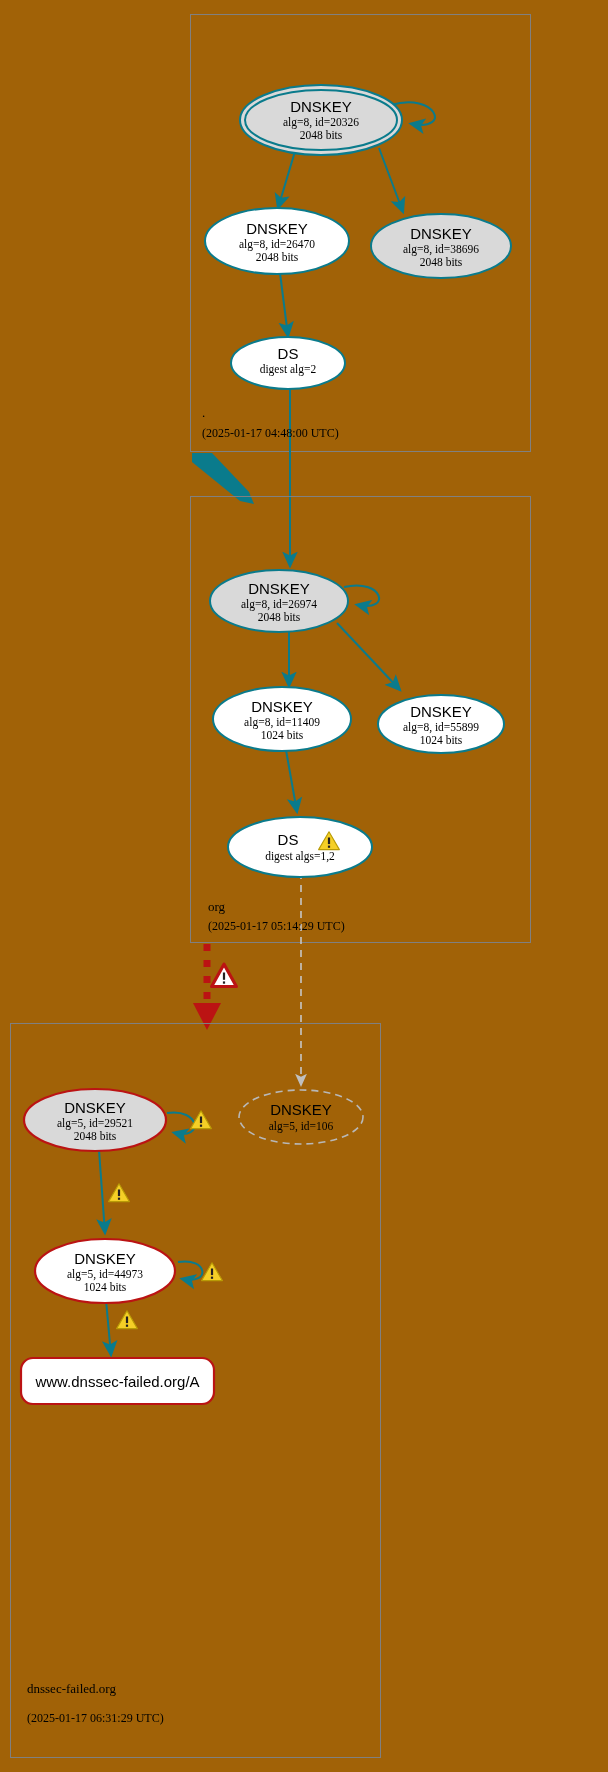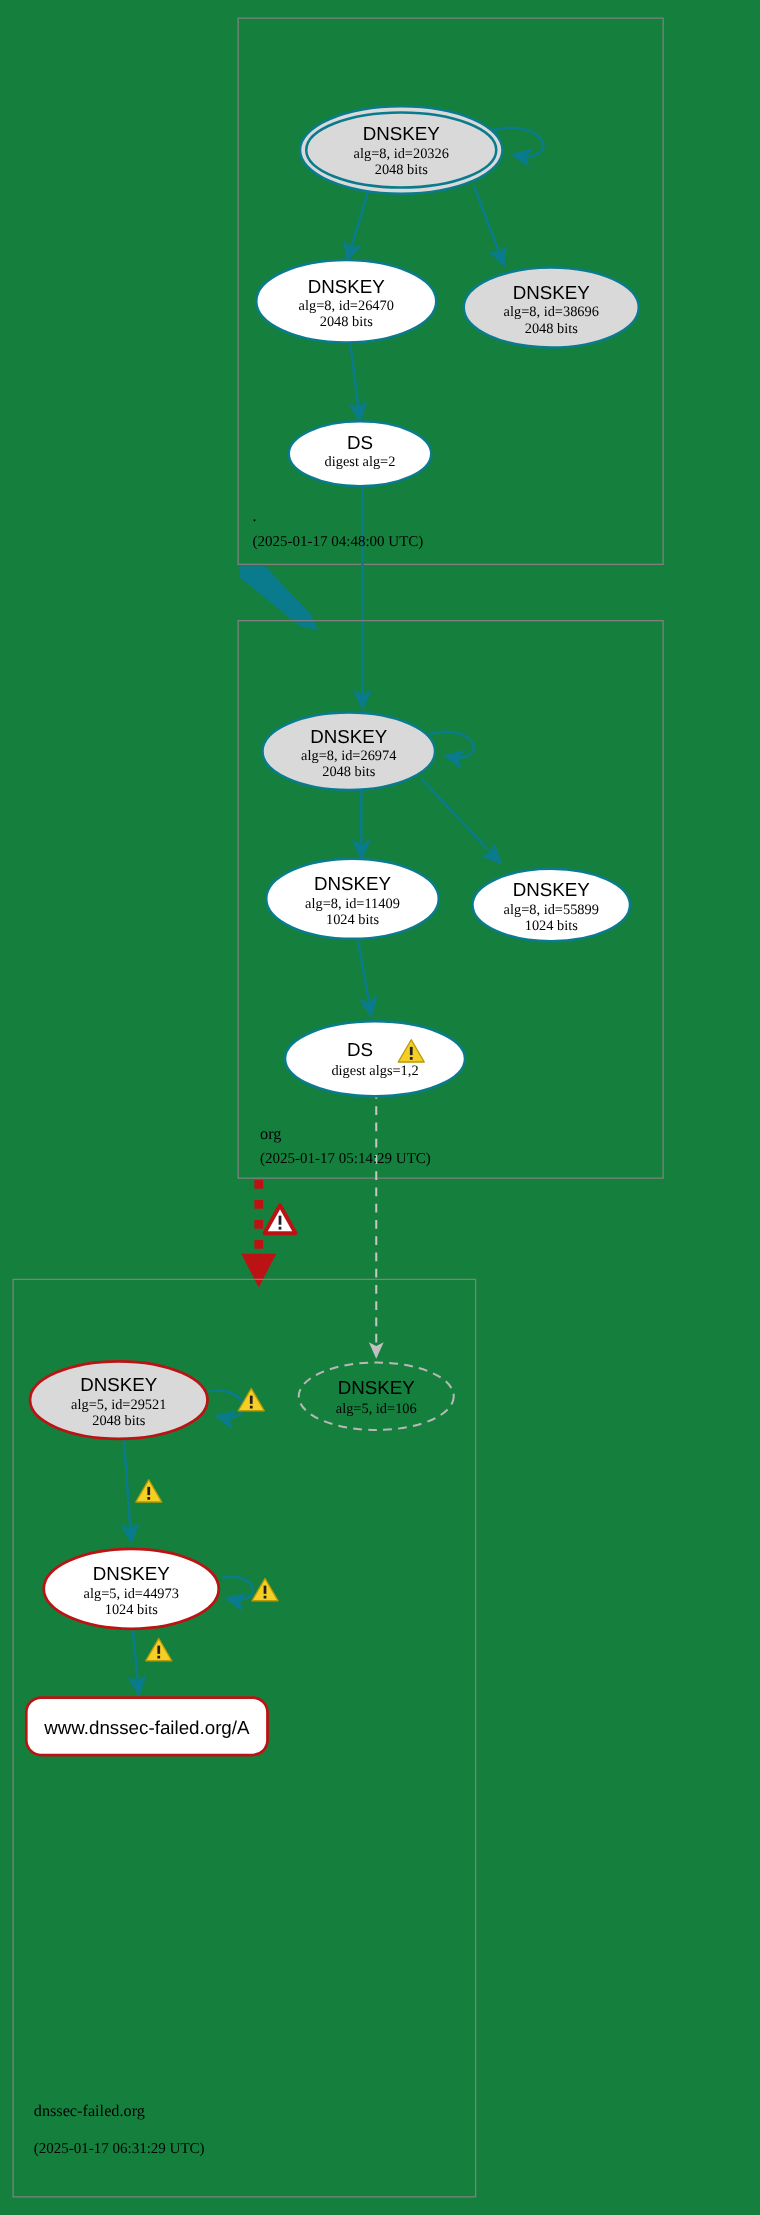--- a/index.html
+++ b/index.html
@@ -8,21 +8,21 @@
     background: #ffffff;
   }
   body {
     font-family: "Liberation Sans", sans-serif;
   }
   #canvas {
     position: relative;
     width: 608px;
     height: 1772px;
     overflow: hidden;
-    background: #15803d;
+    background: #a16207;
   }
   #svgroot {
     position: absolute;
     left: 0;
     top: 0;
     width: 608px;
     height: 1772px;
   }
   .zonebox {
     fill: none;

